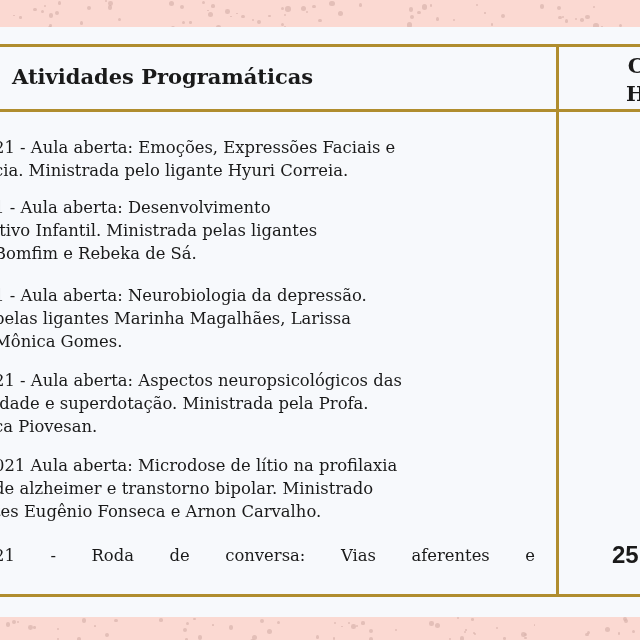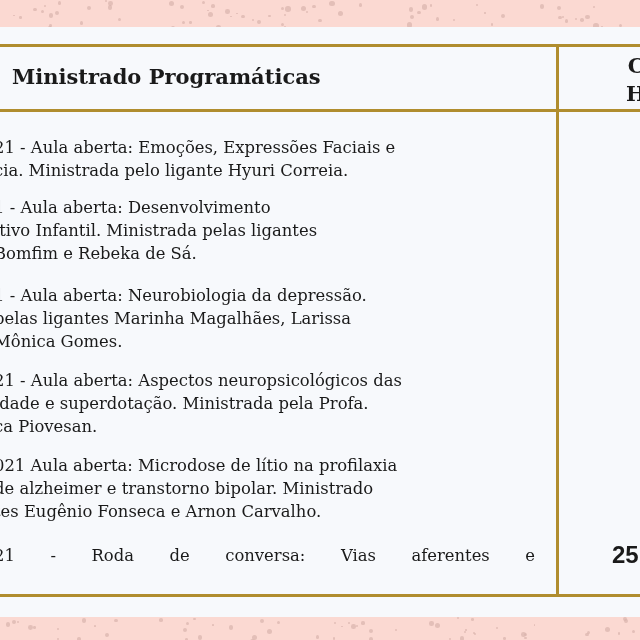--- a/index.html
+++ b/index.html
@@ -154,21 +154,21 @@
     <span class="dot" style="width: 5.03131px; height: 5.03131px; left: 249.556px; top: 21.9746px;"></span>
     <span class="dot" style="width: 3.73074px; height: 3.73074px; left: 159.49px; top: 1.04421px;"></span>
     <span class="dot" style="width: 3.42092px; height: 3.42092px; left: 530.165px; top: 22.8661px;"></span>
     <span class="dot" style="width: 1.7685px; height: 1.7685px; left: 348.247px; top: 5.02366px;"></span>
   </div>
 
 <div class="table"></div>
 <div class="hdr-line"></div>
 <div class="vline"></div>
 
-<div class="hdr-title">Ministrado Programáticas</div>
+<div class="hdr-title">Atividades Programáticas</div>
 <div class="hdr-col2">
   <div>C</div>
   <div>H</div>
 </div>
 
 <div class="entry" style="top:136px">
   <p>21 - Aula aberta: Emoções, Expressões Faciais e</p>
   <p>cia. Ministrada pelo ligante Hyuri Correia.</p>
 </div>
 <div class="entry" style="top:196px">

